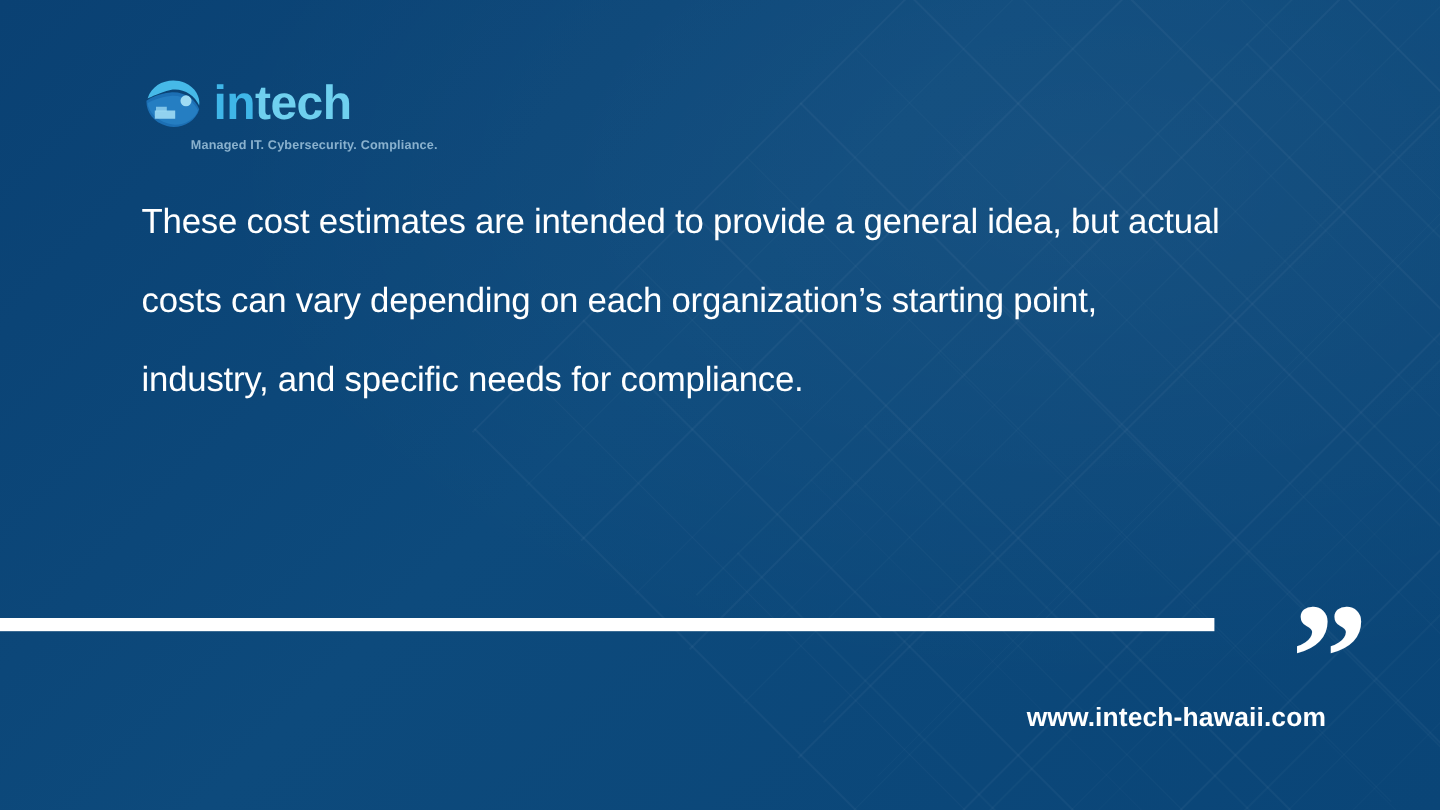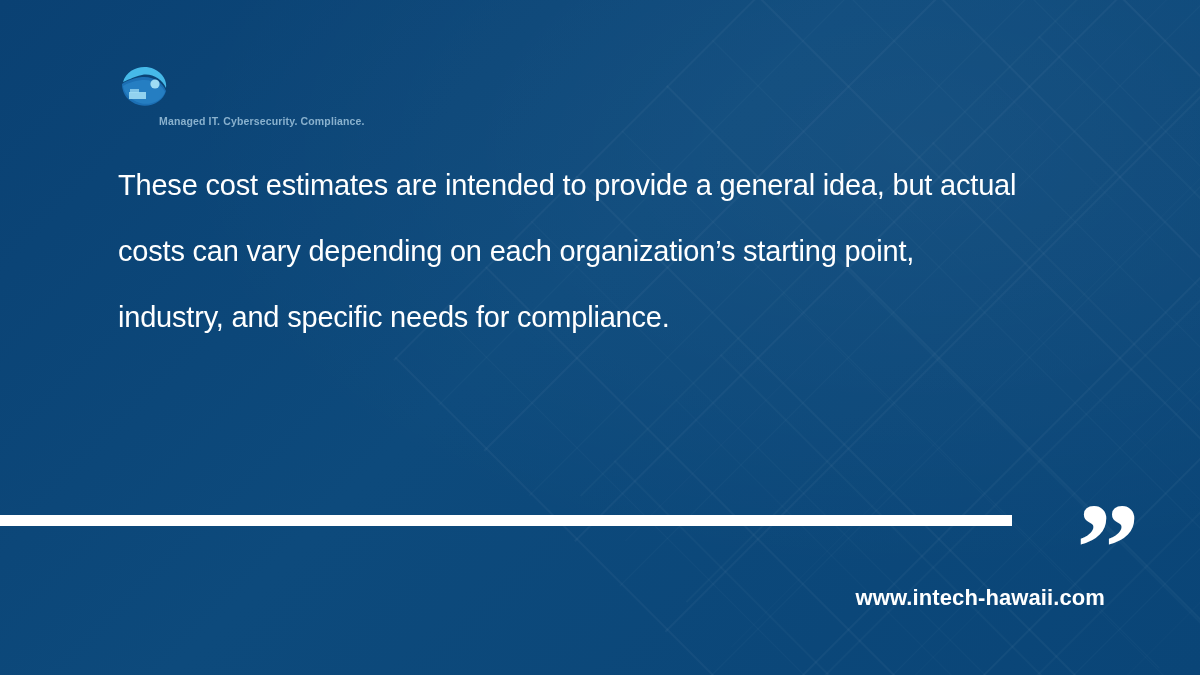--- a/index.html
+++ b/index.html
@@ -152,20 +152,21 @@
       <span class="logo-mark-wrap">
         <svg class="logo-mark" viewBox="0 0 54 48" xmlns="http://www.w3.org/2000/svg" aria-hidden="true">
           <path d="M5 20 C9 7, 24 2, 36 7 C45 11, 49 19, 48 26 C44 17, 34 11, 24 13 C15 15, 8 19, 5 20 Z" fill="#46b9e8"></path>
           <path d="M4 22 C6 20, 14 16, 24 15 C36 14, 45 21, 48 29 C45 40, 32 46, 21 43 C10 40, 4 32, 4 22 Z" fill="#1c6fb4"></path>
           <path d="M5 24 C8 22, 15 19, 24 18 C35 17, 44 23, 47 30 C44 39, 32 44, 22 41 C12 38, 6 31, 5 24 Z" fill="#2b86c9" opacity="0.65"></path>
           <circle cx="37" cy="22" r="4.6" fill="#9fdcf4"></circle>
           <path d="M11 30 h17 v7 h-17 z" fill="#9fdcf4" opacity="0.9"></path>
           <path d="M12 27 h9 v4 h-9 z" fill="#9fdcf4" opacity="0.75"></path>
         </svg>
       </span>
+      <span class="logo-word"><span>in</span><span class="t-part">tech</span></span>
     </div>
     <div class="logo-tagline">Managed IT. Cybersecurity. Compliance.</div>
   </div>
 
   <div class="quote">These cost estimates are intended to provide a general idea, but actual costs can vary depending on each organization’s starting point, industry, and specific needs for compliance.</div>
 
   <div class="divider"></div>
   <div class="quote-glyph">”</div>
 
   <div class="footer">

